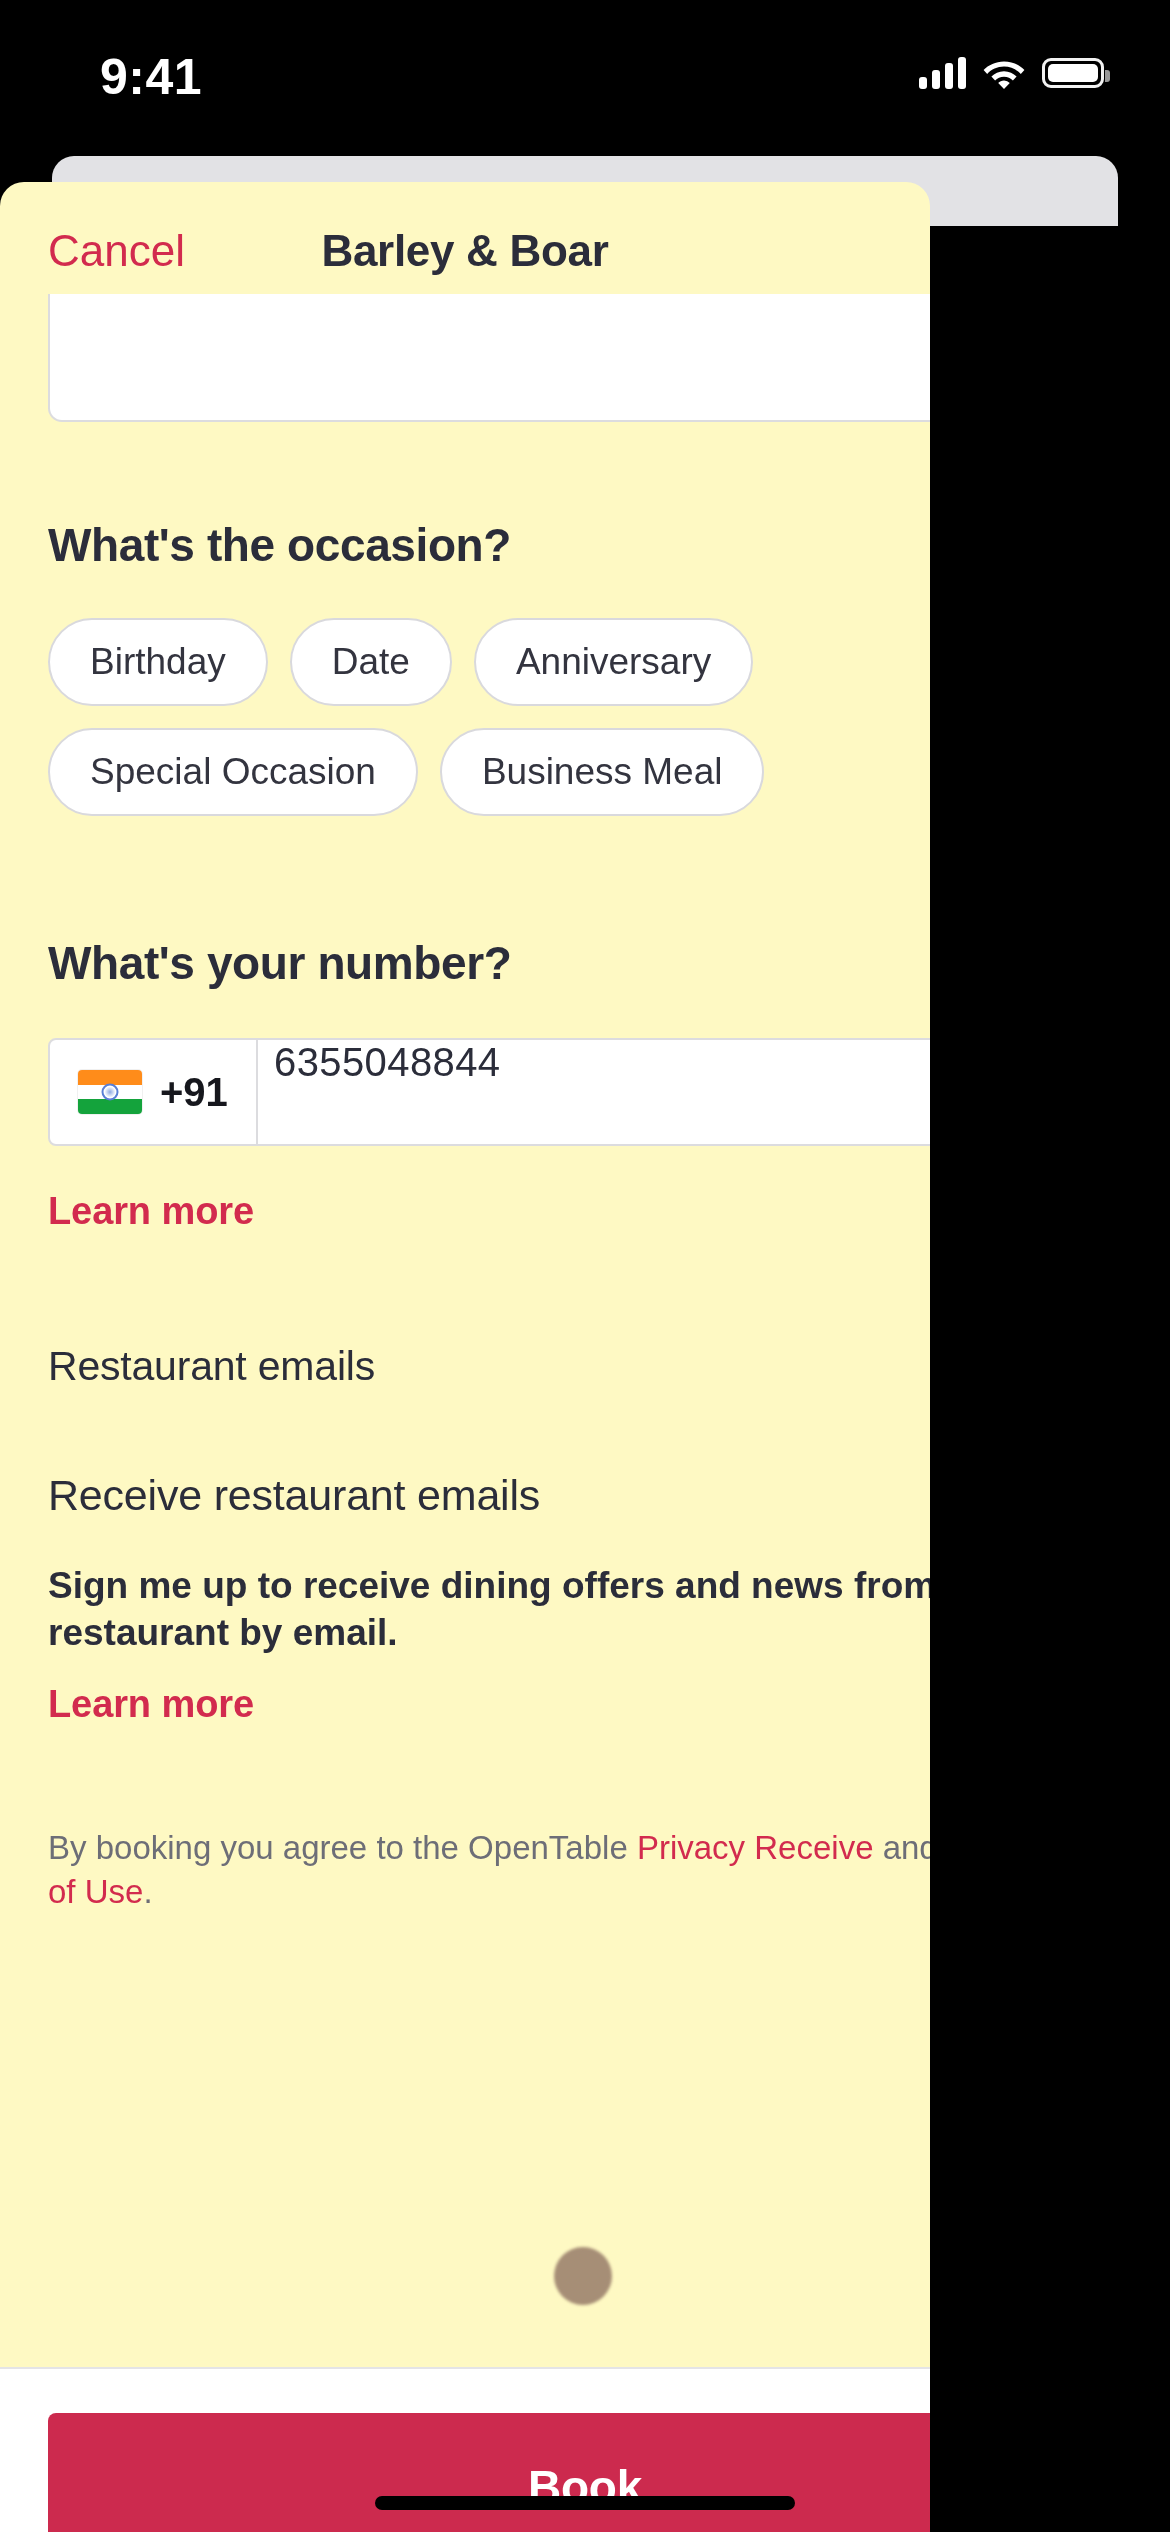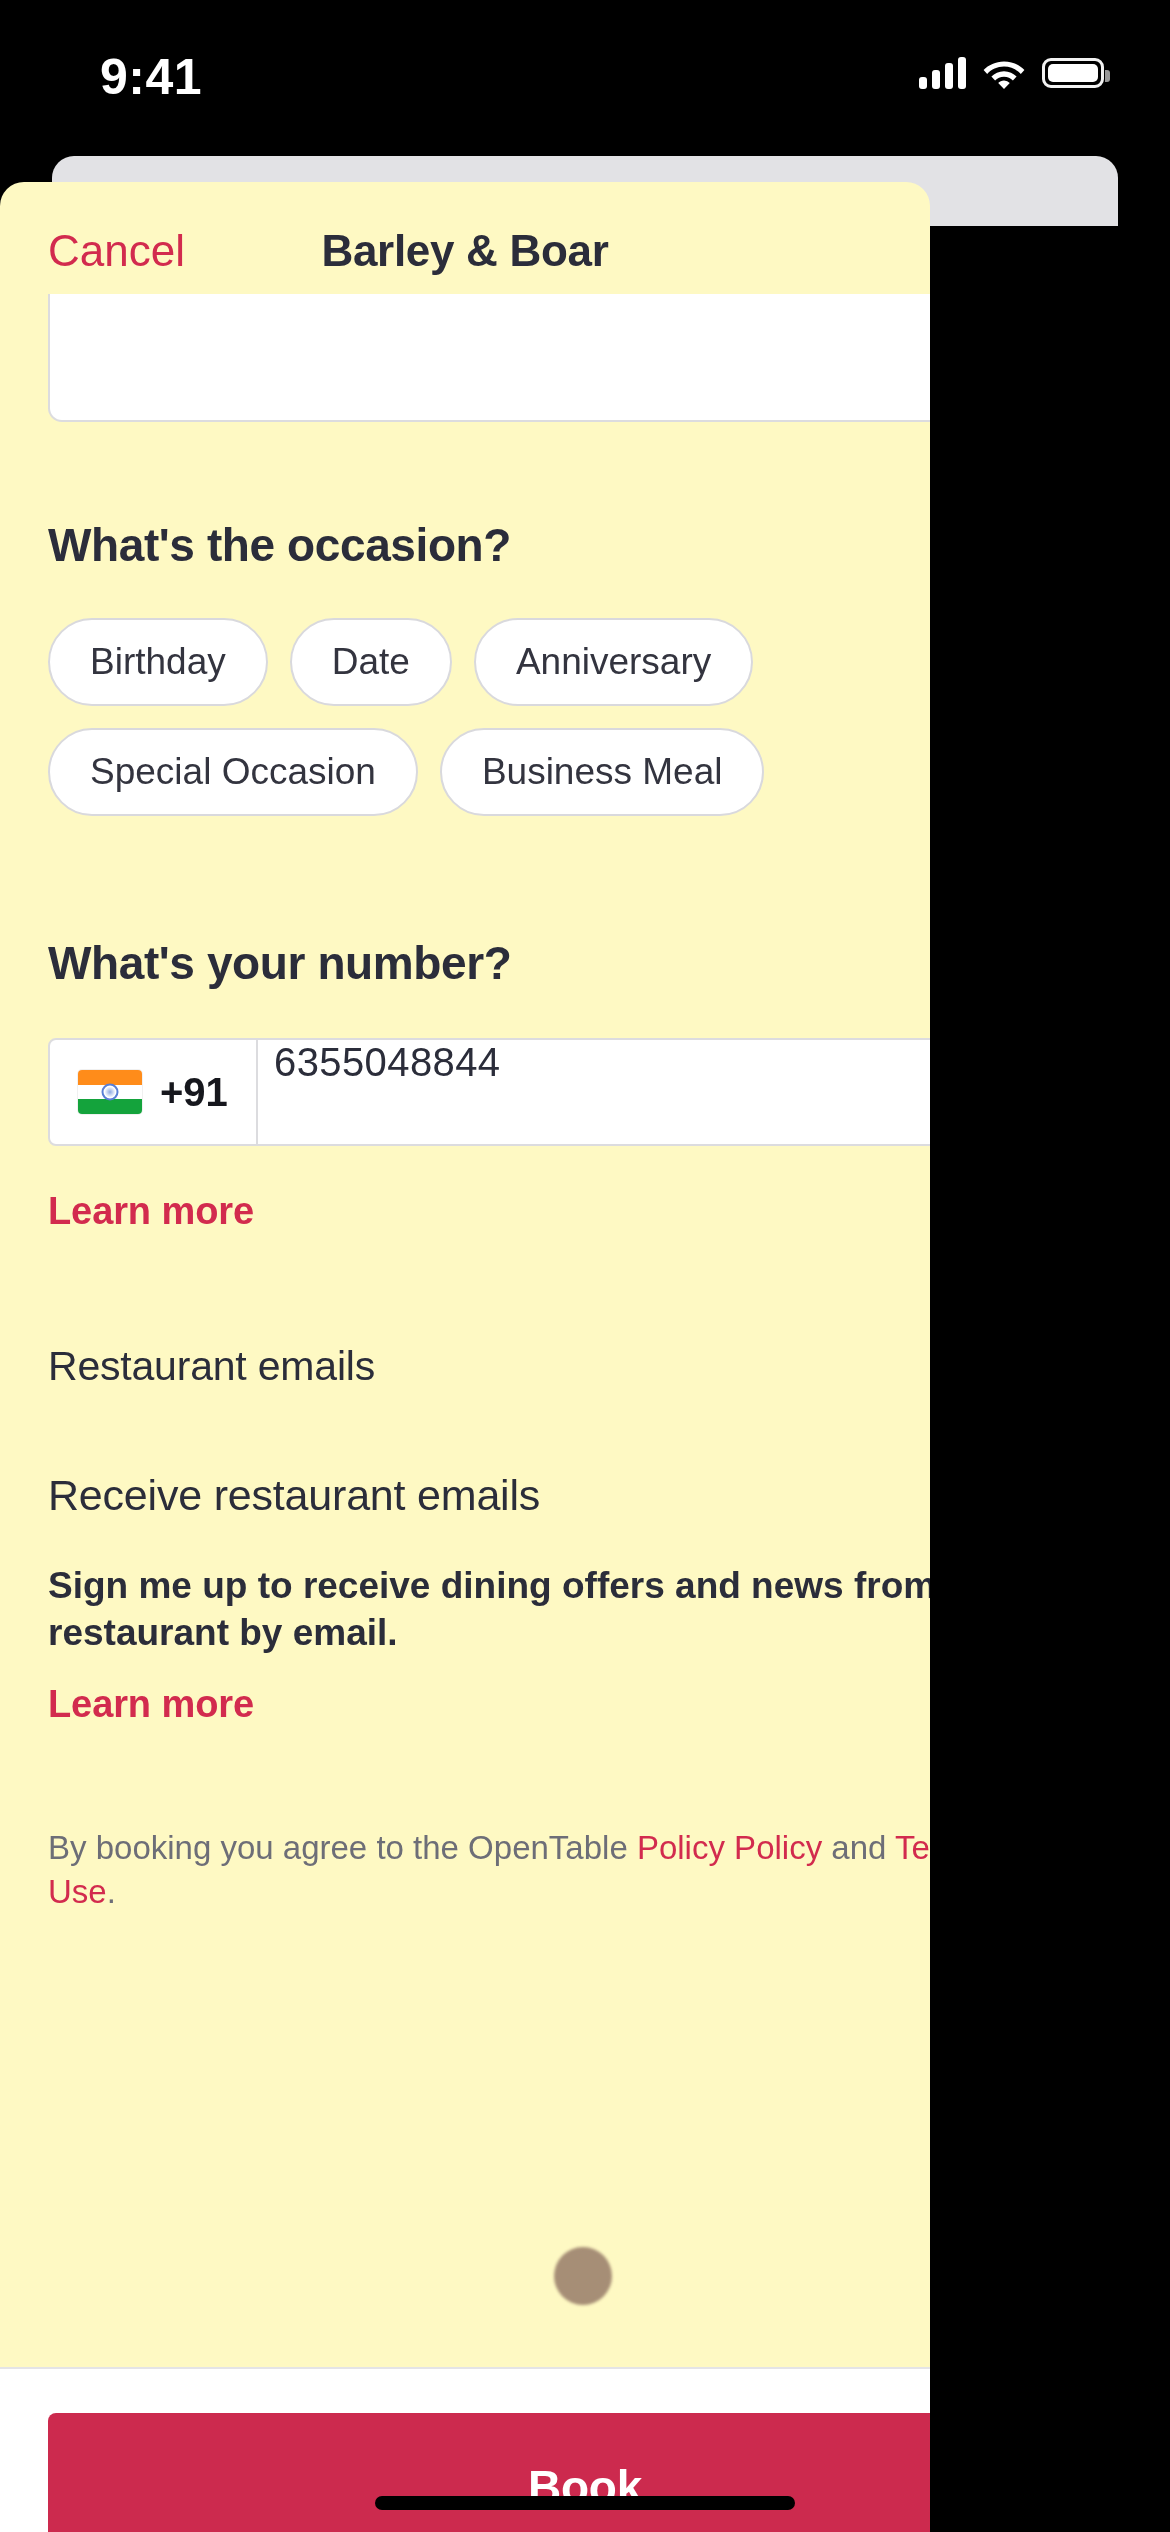--- a/index.html
+++ b/index.html
@@ -469,21 +469,21 @@
           </button>
         </div>
 
         <div class="emails-desc">Sign me up to receive dining offers and news from this restaurant by email.</div>
         <div class="emails-learn-more">
           <span class="link-red">Learn more</span>
         </div>
       </div>
 
       <div class="legal">
-        <span>By booking you agree to the OpenTable </span><span class="lnk">Policy Policy</span><span> and </span><span class="lnk">Terms of Use</span><span>.</span>
+        <span>By booking you agree to the OpenTable </span><span class="lnk">Privacy Receive</span><span> and </span><span class="lnk">Terms of Use</span><span>.</span>
       </div>
 
     </div>
 
     <div class="footer">
       <button class="book-button">Book</button>
     </div>
 
   </div>
 

